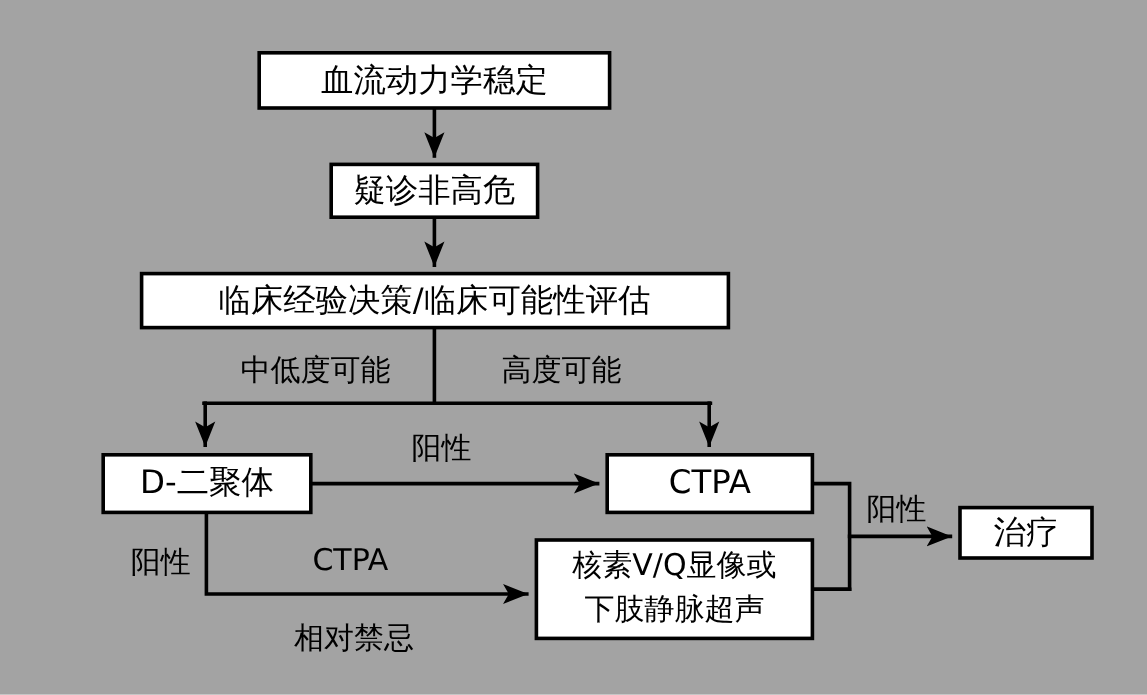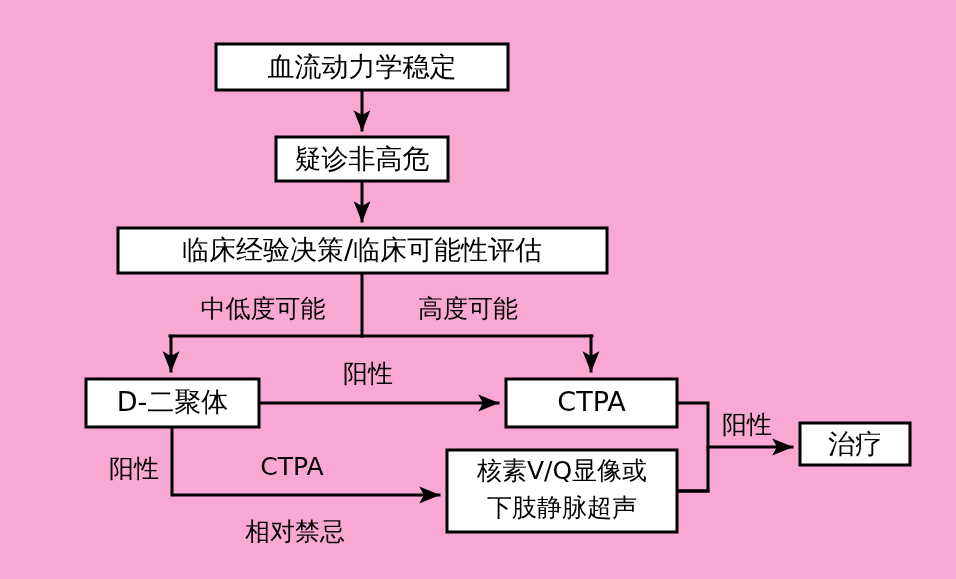--- a/index.html
+++ b/index.html
@@ -10,21 +10,21 @@
   body {
     width: 956px;
     height: 579px;
     font-family: "DejaVu Sans", "Liberation Sans", sans-serif;
     overflow: hidden;
   }
   #flowchart-root {
     position: relative;
     width: 956px;
     height: 579px;
-    background: #f9a8d4;
+    background: #a3a3a3;
   }
   svg.diagram {
     position: absolute;
     top: 0;
     left: 0;
     width: 956px;
     height: 579px;
     display: block;
   }
   .node-rect {

